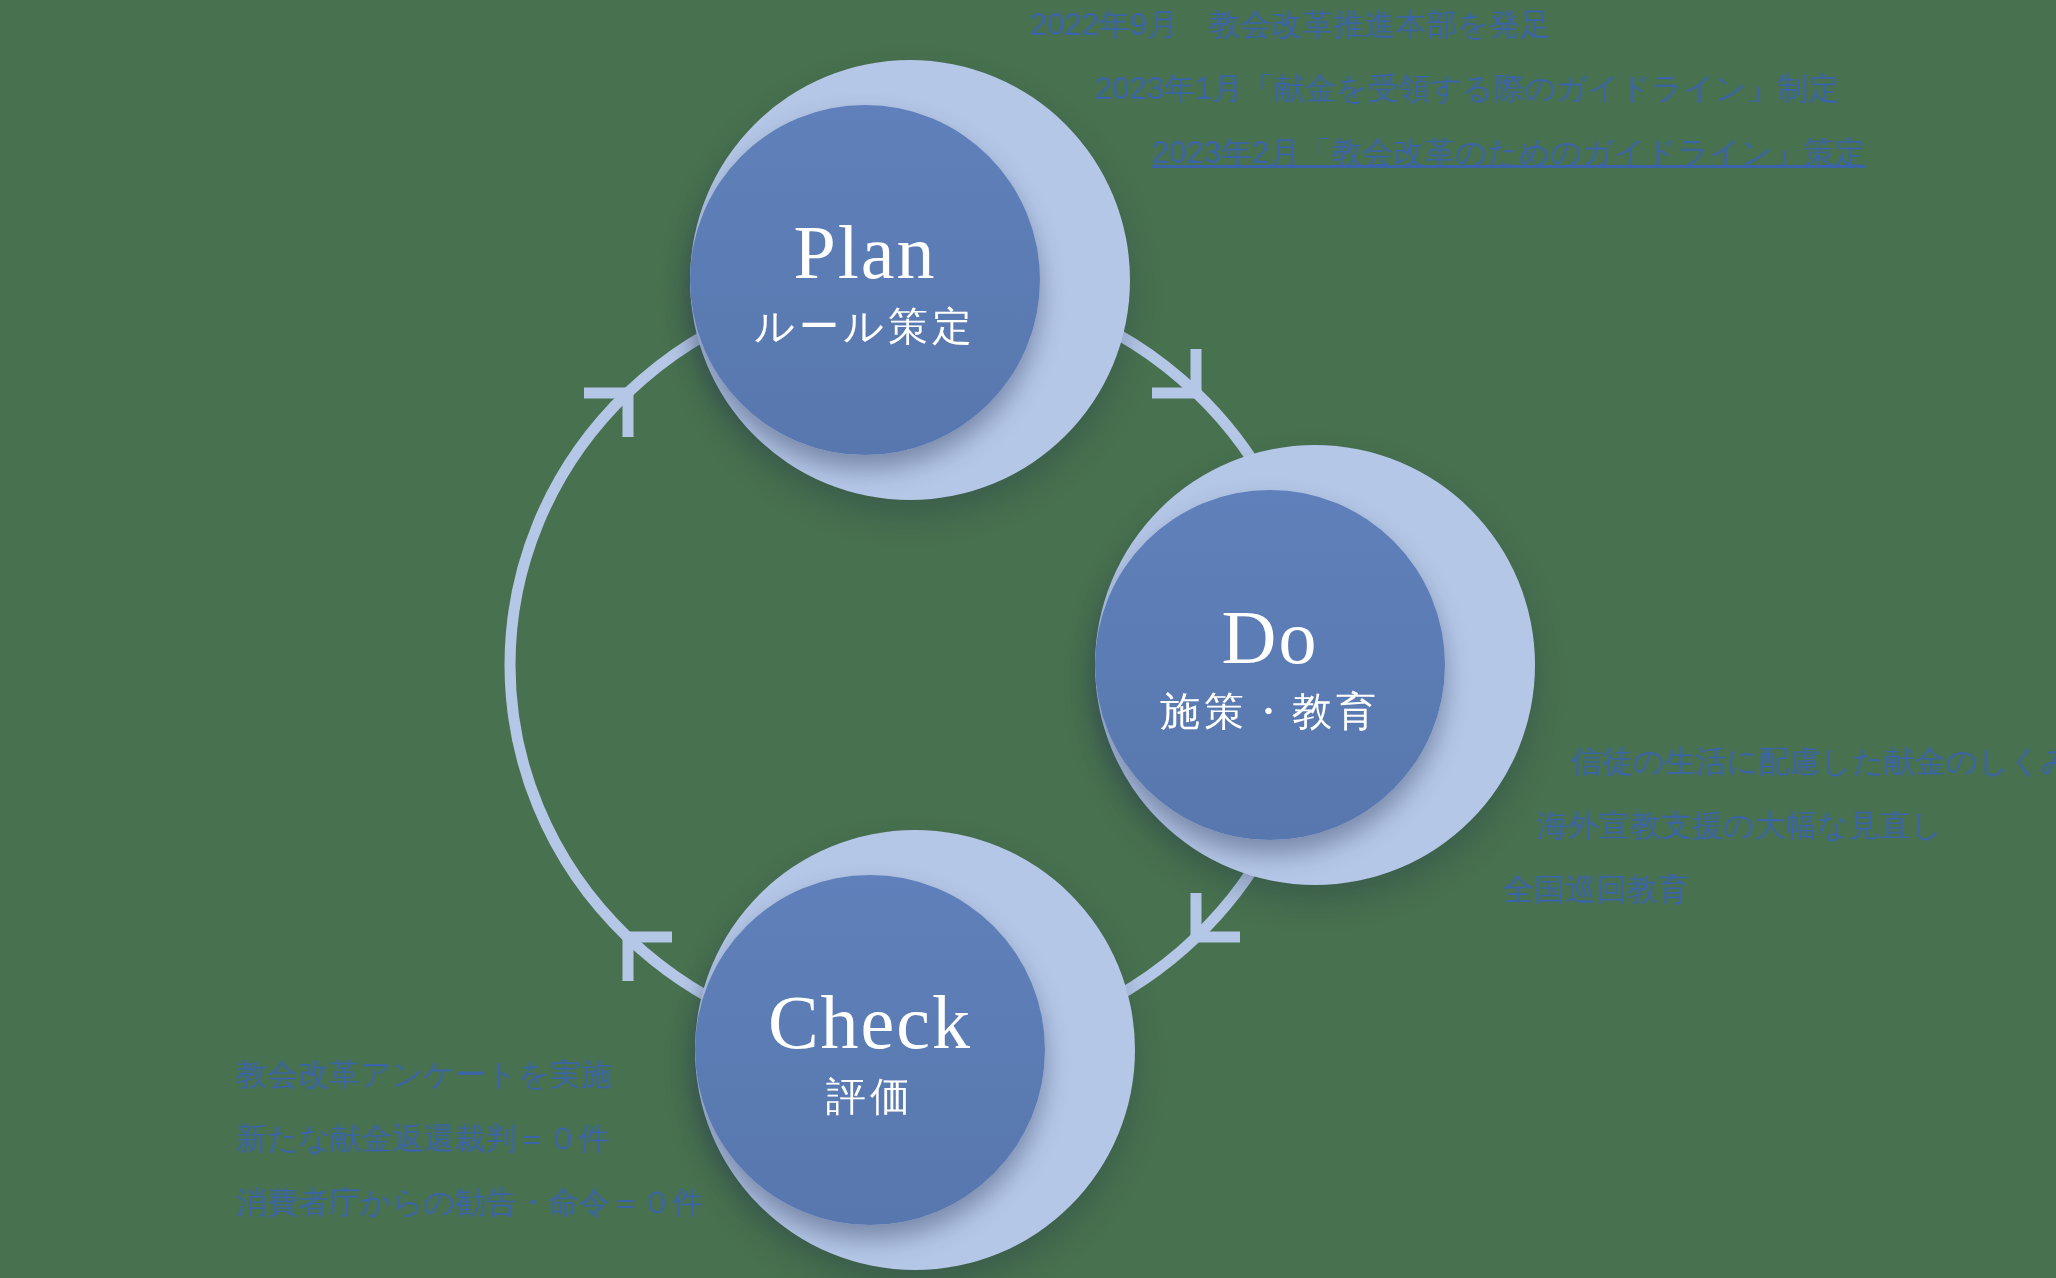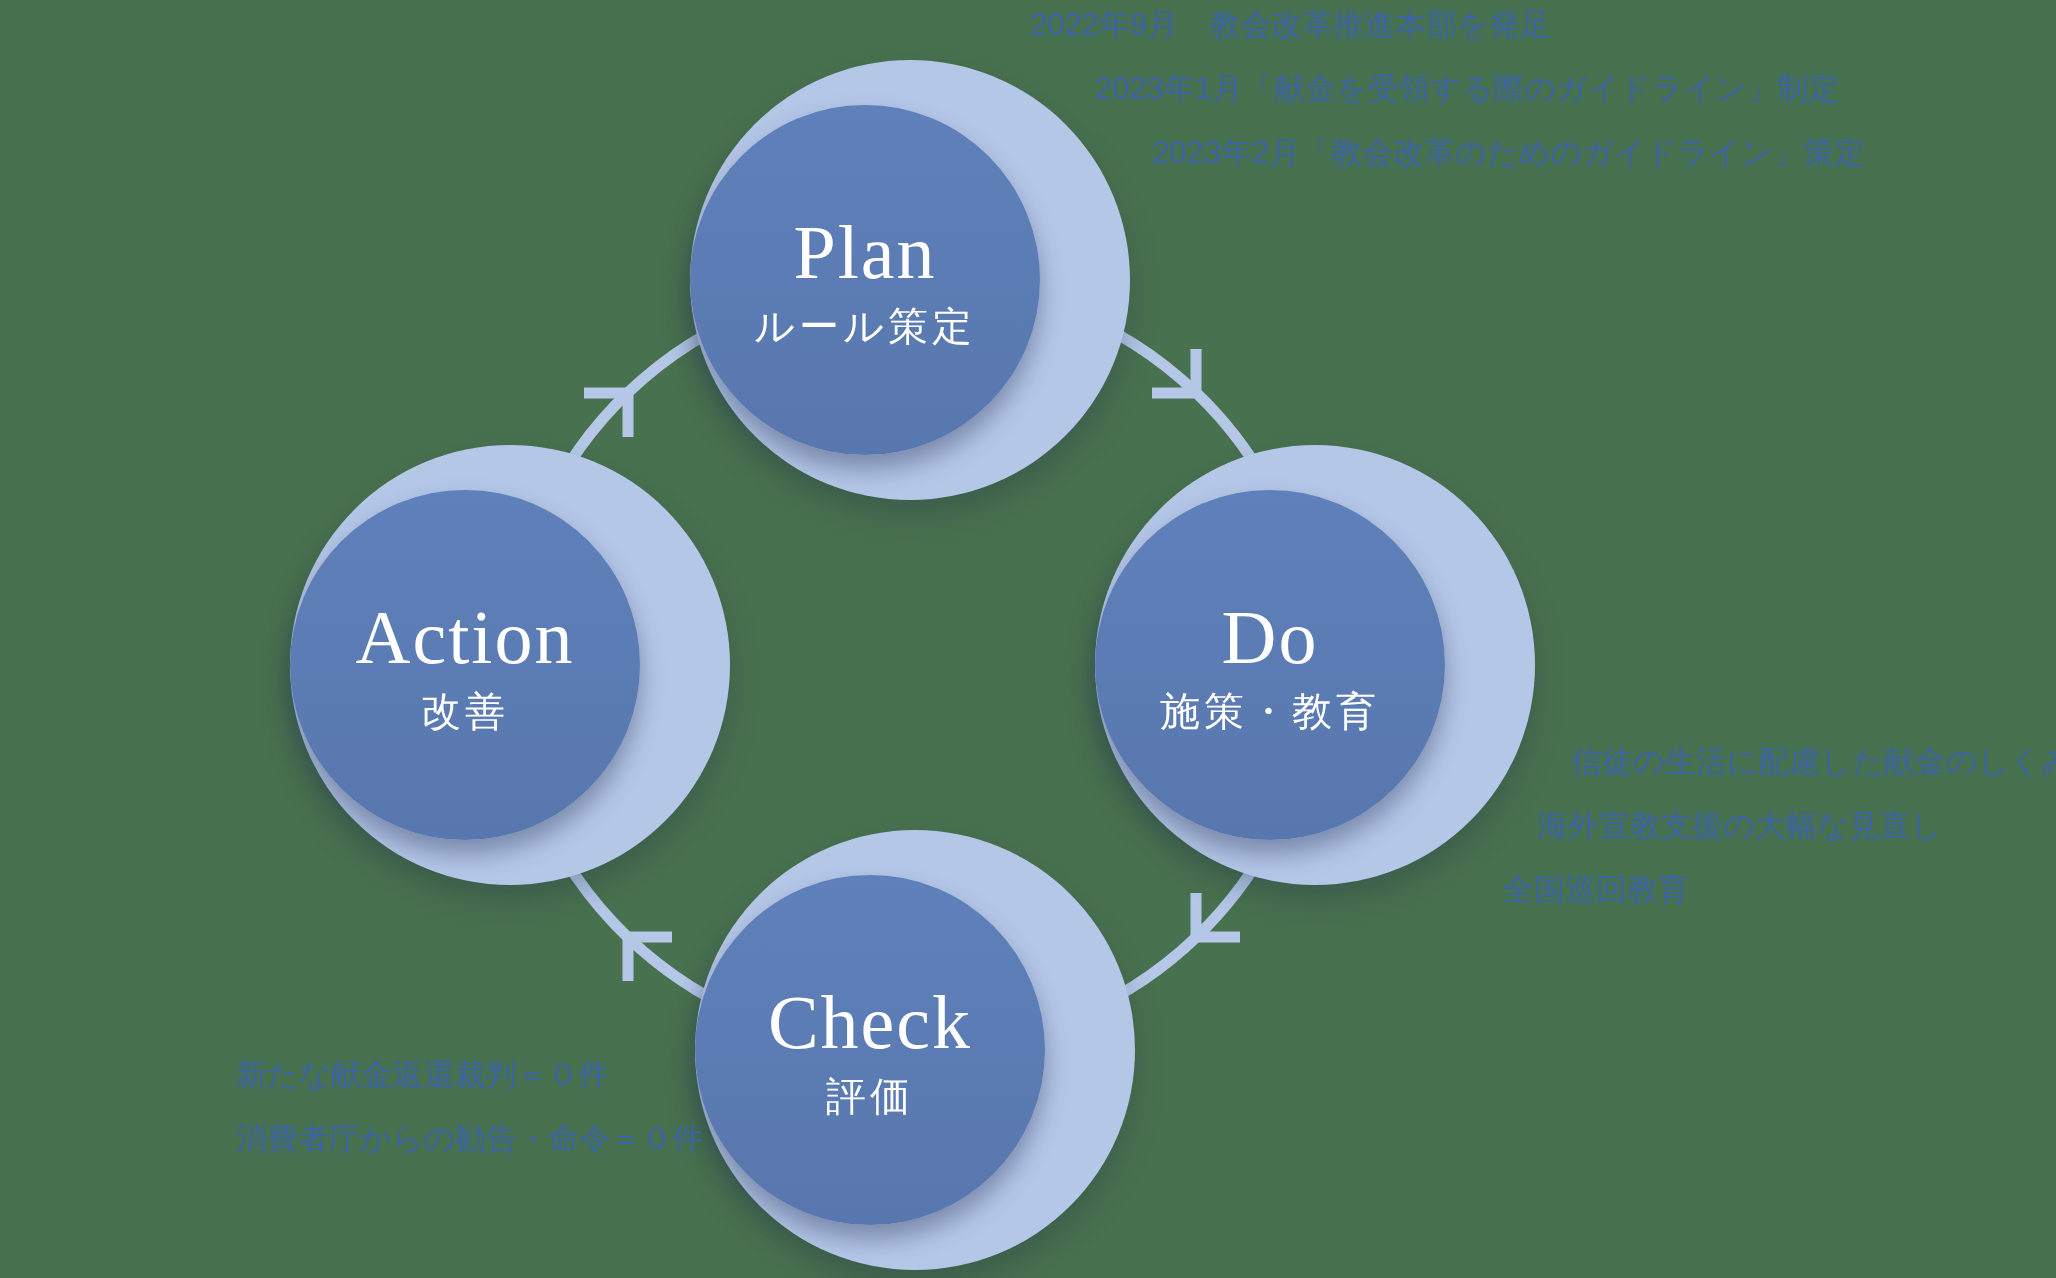--- a/index.html
+++ b/index.html
@@ -64,21 +64,21 @@
     position:absolute;
     z-index:3;
     color:var(--note);
     font-size:31px;
     line-height:64px;
     white-space:nowrap;
     font-weight:500;
   }
   .notes--plan  {left:1030px;top:-7px;}
   .notes--plan  .note-line:nth-child(2){padding-left:65px;}
-  .notes--plan  .note-line:nth-child(3){padding-left:122px;}
+  .notes--plan  .note-line:nth-child(3){padding-left:122px;text-decoration:underline;}
 
   .notes--do    {left:1503px;top:730px;}
   .notes--do    .note-line:nth-child(1){padding-left:68px;}
   .notes--do    .note-line:nth-child(2){padding-left:34px;}
 
   .notes--check {left:236px;top:1043px;}
 
   .notes--action{left:2px;top:432px;line-height:70px;}
 </style>
 </head>
@@ -108,40 +108,35 @@
     </div>
   </div>
 
   <div class="step step--do">
     <div class="step__inner">
       <div class="step__label">Do</div>
       <div class="step__sublabel">施策・教育</div>
     </div>
   </div>
 
-  <div class="step step--action">
-    <div class="step__inner">
-      <div class="step__label">Action</div>
-      <div class="step__sublabel">改善</div>
-    </div>
-  </div>
 
   <div class="notes notes--plan">
     <div class="note-line">2022年9月　教会改革推進本部を発足</div>
     <div class="note-line">2023年1月「献金を受領する際のガイドライン」制定</div>
     <div class="note-line">2023年2月「教会改革のためのガイドライン」策定</div>
   </div>
 
   <div class="notes notes--do">
     <div class="note-line">信徒の生活に配慮した献金のしくみ</div>
     <div class="note-line">海外宣教支援の大幅な見直し</div>
     <div class="note-line">全国巡回教育</div>
   </div>
 
   <div class="notes notes--check">
+    <div class="note-line">教会改革アンケートを実施</div>
     <div class="note-line">新たな献金返還裁判＝０件</div>
     <div class="note-line">消費者庁からの勧告・命令＝０件</div>
   </div>
 
   <div class="notes notes--action">
   </div>
 
 </div>
 
 </body></html>

